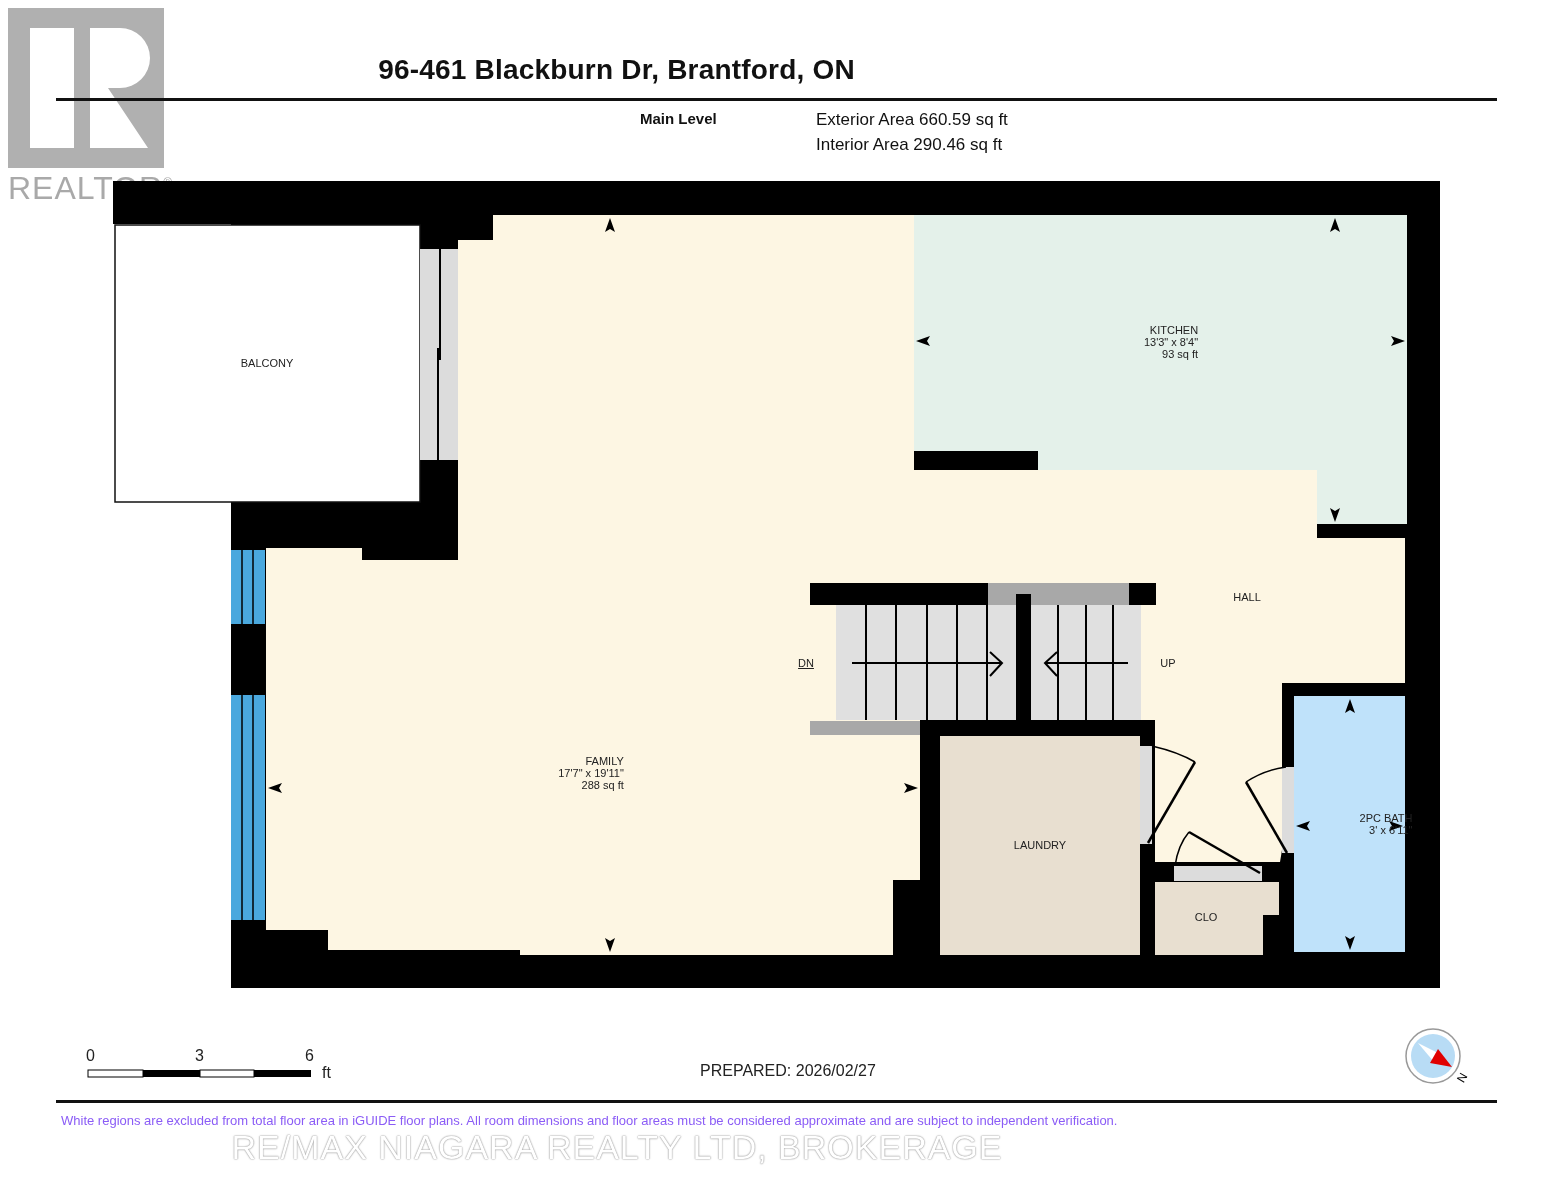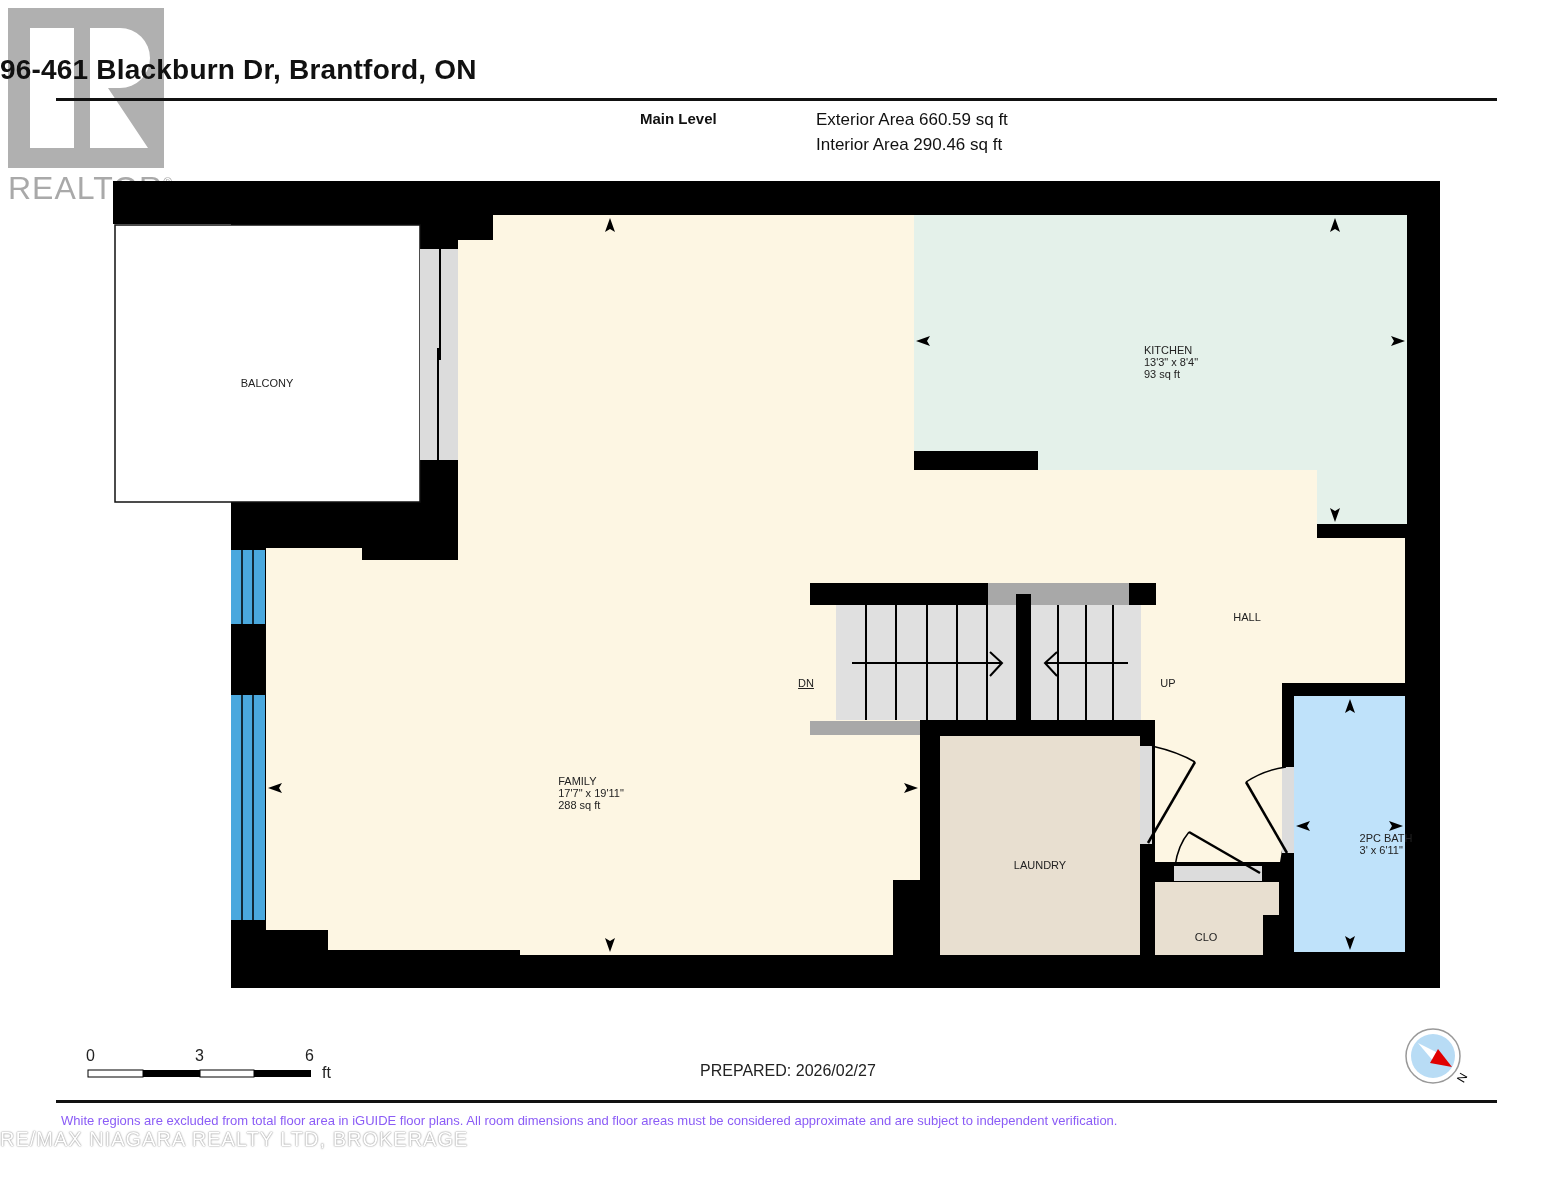--- a/index.html
+++ b/index.html
@@ -1,30 +1,30 @@
 <!DOCTYPE html>
 <html><head>
 <meta charset="utf-8">
 <style>
   html, body { margin: 0; padding: 0; background: #ffffff; }
   body { width: 1553px; height: 1200px; position: relative; overflow: hidden; font-family: "Liberation Sans", sans-serif; color: #111; }
   .abs { position: absolute; }
-  .title { left: 0; width: 1233px; top: 54px; font-size: 28px; font-weight: bold; letter-spacing: 0.2px; }
+  .title { left: 0; width: 1233px; top: 54px; text-align: center; font-size: 28px; font-weight: bold; letter-spacing: 0.2px; }
   .rule-top { left: 56px; top: 98px; width: 1441px; height: 3px; background: #111; }
   .level-label { left: 640px; top: 110px; width: 138px; text-align: left; font-size: 15px; font-weight: bold; }
   .area-line { left: 816px; font-size: 17px; }
   .area-ext { top: 110px; }
   .area-int { top: 135px; }
-  .room-label { position: absolute; text-align: left; font-size: 11px; line-height: 12px; color: #222; transform: translateX(-50%); white-space: nowrap; margin-top: 20px; }
+  .room-label { position: absolute; text-align: right; font-size: 11px; line-height: 12px; color: #222; transform: translateX(-50%); white-space: nowrap; }
   .scale-num { position: absolute; font-size: 16px; color: #222; top: 1047px; }
   .scale-unit { position: absolute; font-size: 16px; color: #222; top: 1064px; left: 322px; }
   .prepared { left: 700px; top: 1062px; font-size: 16px; color: #222; }
   .rule-bottom { left: 56px; top: 1100px; width: 1441px; height: 3px; background: #111; }
   .disclaimer { left: 61px; top: 1113px; font-size: 13px; color: #8b5cf6; }
-  .brokerage { left: 0; width: 1234px; top: 1128px; text-align: left; font-size: 20px; color: #ffffff; letter-spacing: 1px;
+  .brokerage { left: 0; width: 1234px; top: 1128px; text-align: center; font-size: 34px; color: #ffffff; letter-spacing: 1px;
     text-shadow: 0 0 2px #9a9a9a, 0 0 1px #888; }
   .realtor-logo { left: 8px; top: 8px; width: 156px; height: 160px; }
   .realtor-word { left: 8px; top: 170px; font-size: 32px; color: #a9a9a9; letter-spacing: 1px; }
   .realtor-reg { font-size: 12px; vertical-align: super; }
 </style>
 </head>
 <body>
 
 <svg class="abs realtor-logo" viewBox="0 0 156 160">
   <rect x="0" y="0" width="156" height="160" fill="#b0b0b0"></rect>

